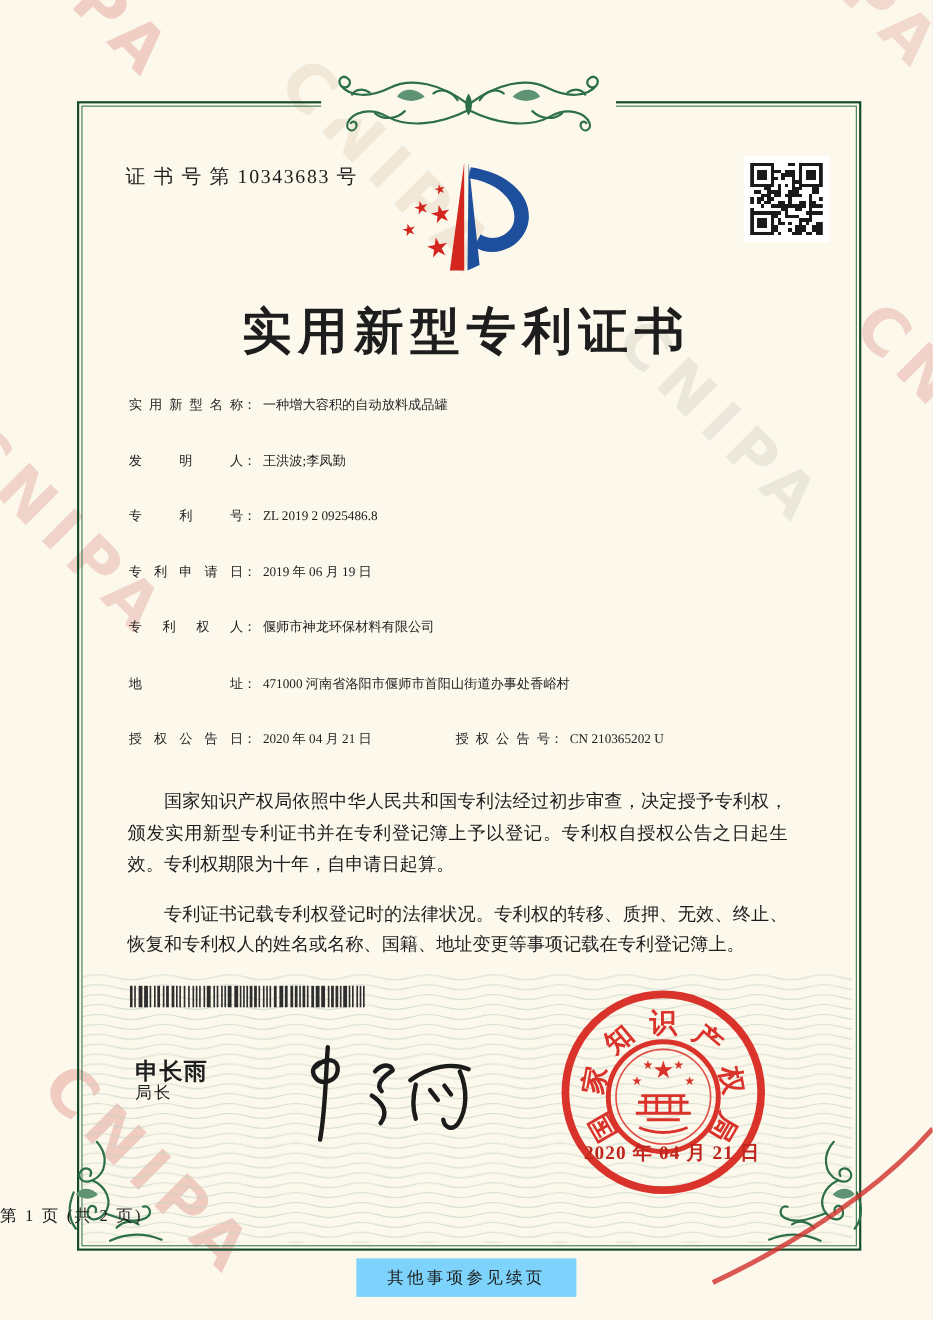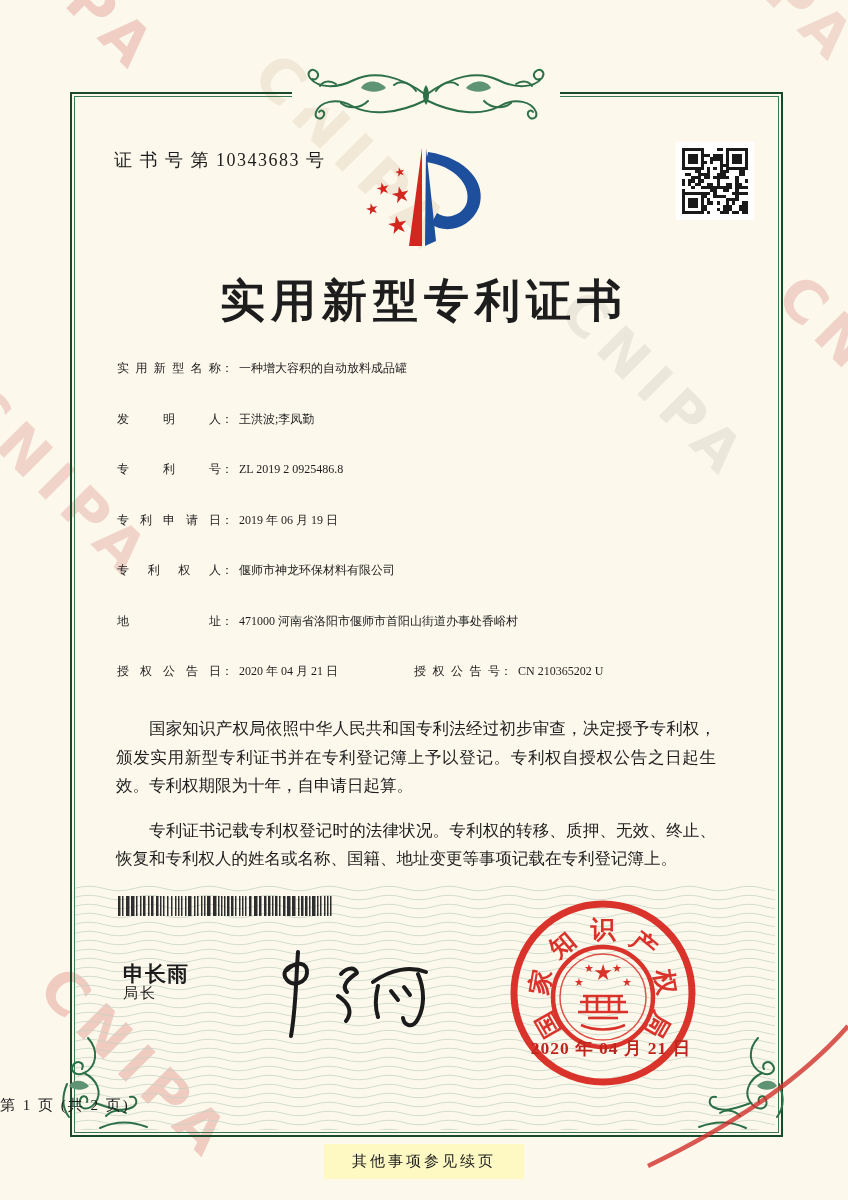--- a/index.html
+++ b/index.html
@@ -60,21 +60,21 @@
   .sig-title{position:absolute; left:123px; top:984px; font-size:15px; letter-spacing:2px; z-index:5;}
   .sig-name{position:absolute; left:123px; top:960px; font-size:21px; letter-spacing:1px; z-index:5;font-weight:bold;}
   .signature{position:absolute; left:245px; top:946px; z-index:5;}
   .seal{position:absolute; left:508px; top:898px; z-index:5; opacity:0.93;}
   .seal-date{position:absolute; left:516px; top:1036px; width:190px; text-align:center;
     font-size:17.5px; color:#c0251d; font-weight:600; letter-spacing:1px; z-index:6;}
   .red-arc{position:absolute; left:0; top:0; z-index:6; pointer-events:none;}
   .page-info{position:absolute; left:0; right:0; top:1096px; text-align:left;
     font-size:15px; letter-spacing:2px; z-index:4;}
   .note-box{position:absolute; left:50%; transform:translateX(-50%); top:1144px;
-    background:#fef9c3; padding:8px 28px; font-size:15px; letter-spacing:3px; z-index:4;}
+    background:#7dd3fc; padding:8px 28px; font-size:15px; letter-spacing:3px; z-index:4;}
 </style>
 </head>
 <body>
 
 <div class="page">
 
   <span class="wm wm1">CNIPA</span>
   <span class="wm wm2">CNIPA</span>
   <span class="wm wm3">CNIPA</span>
   <span class="wm wm4">CNIPA</span>

